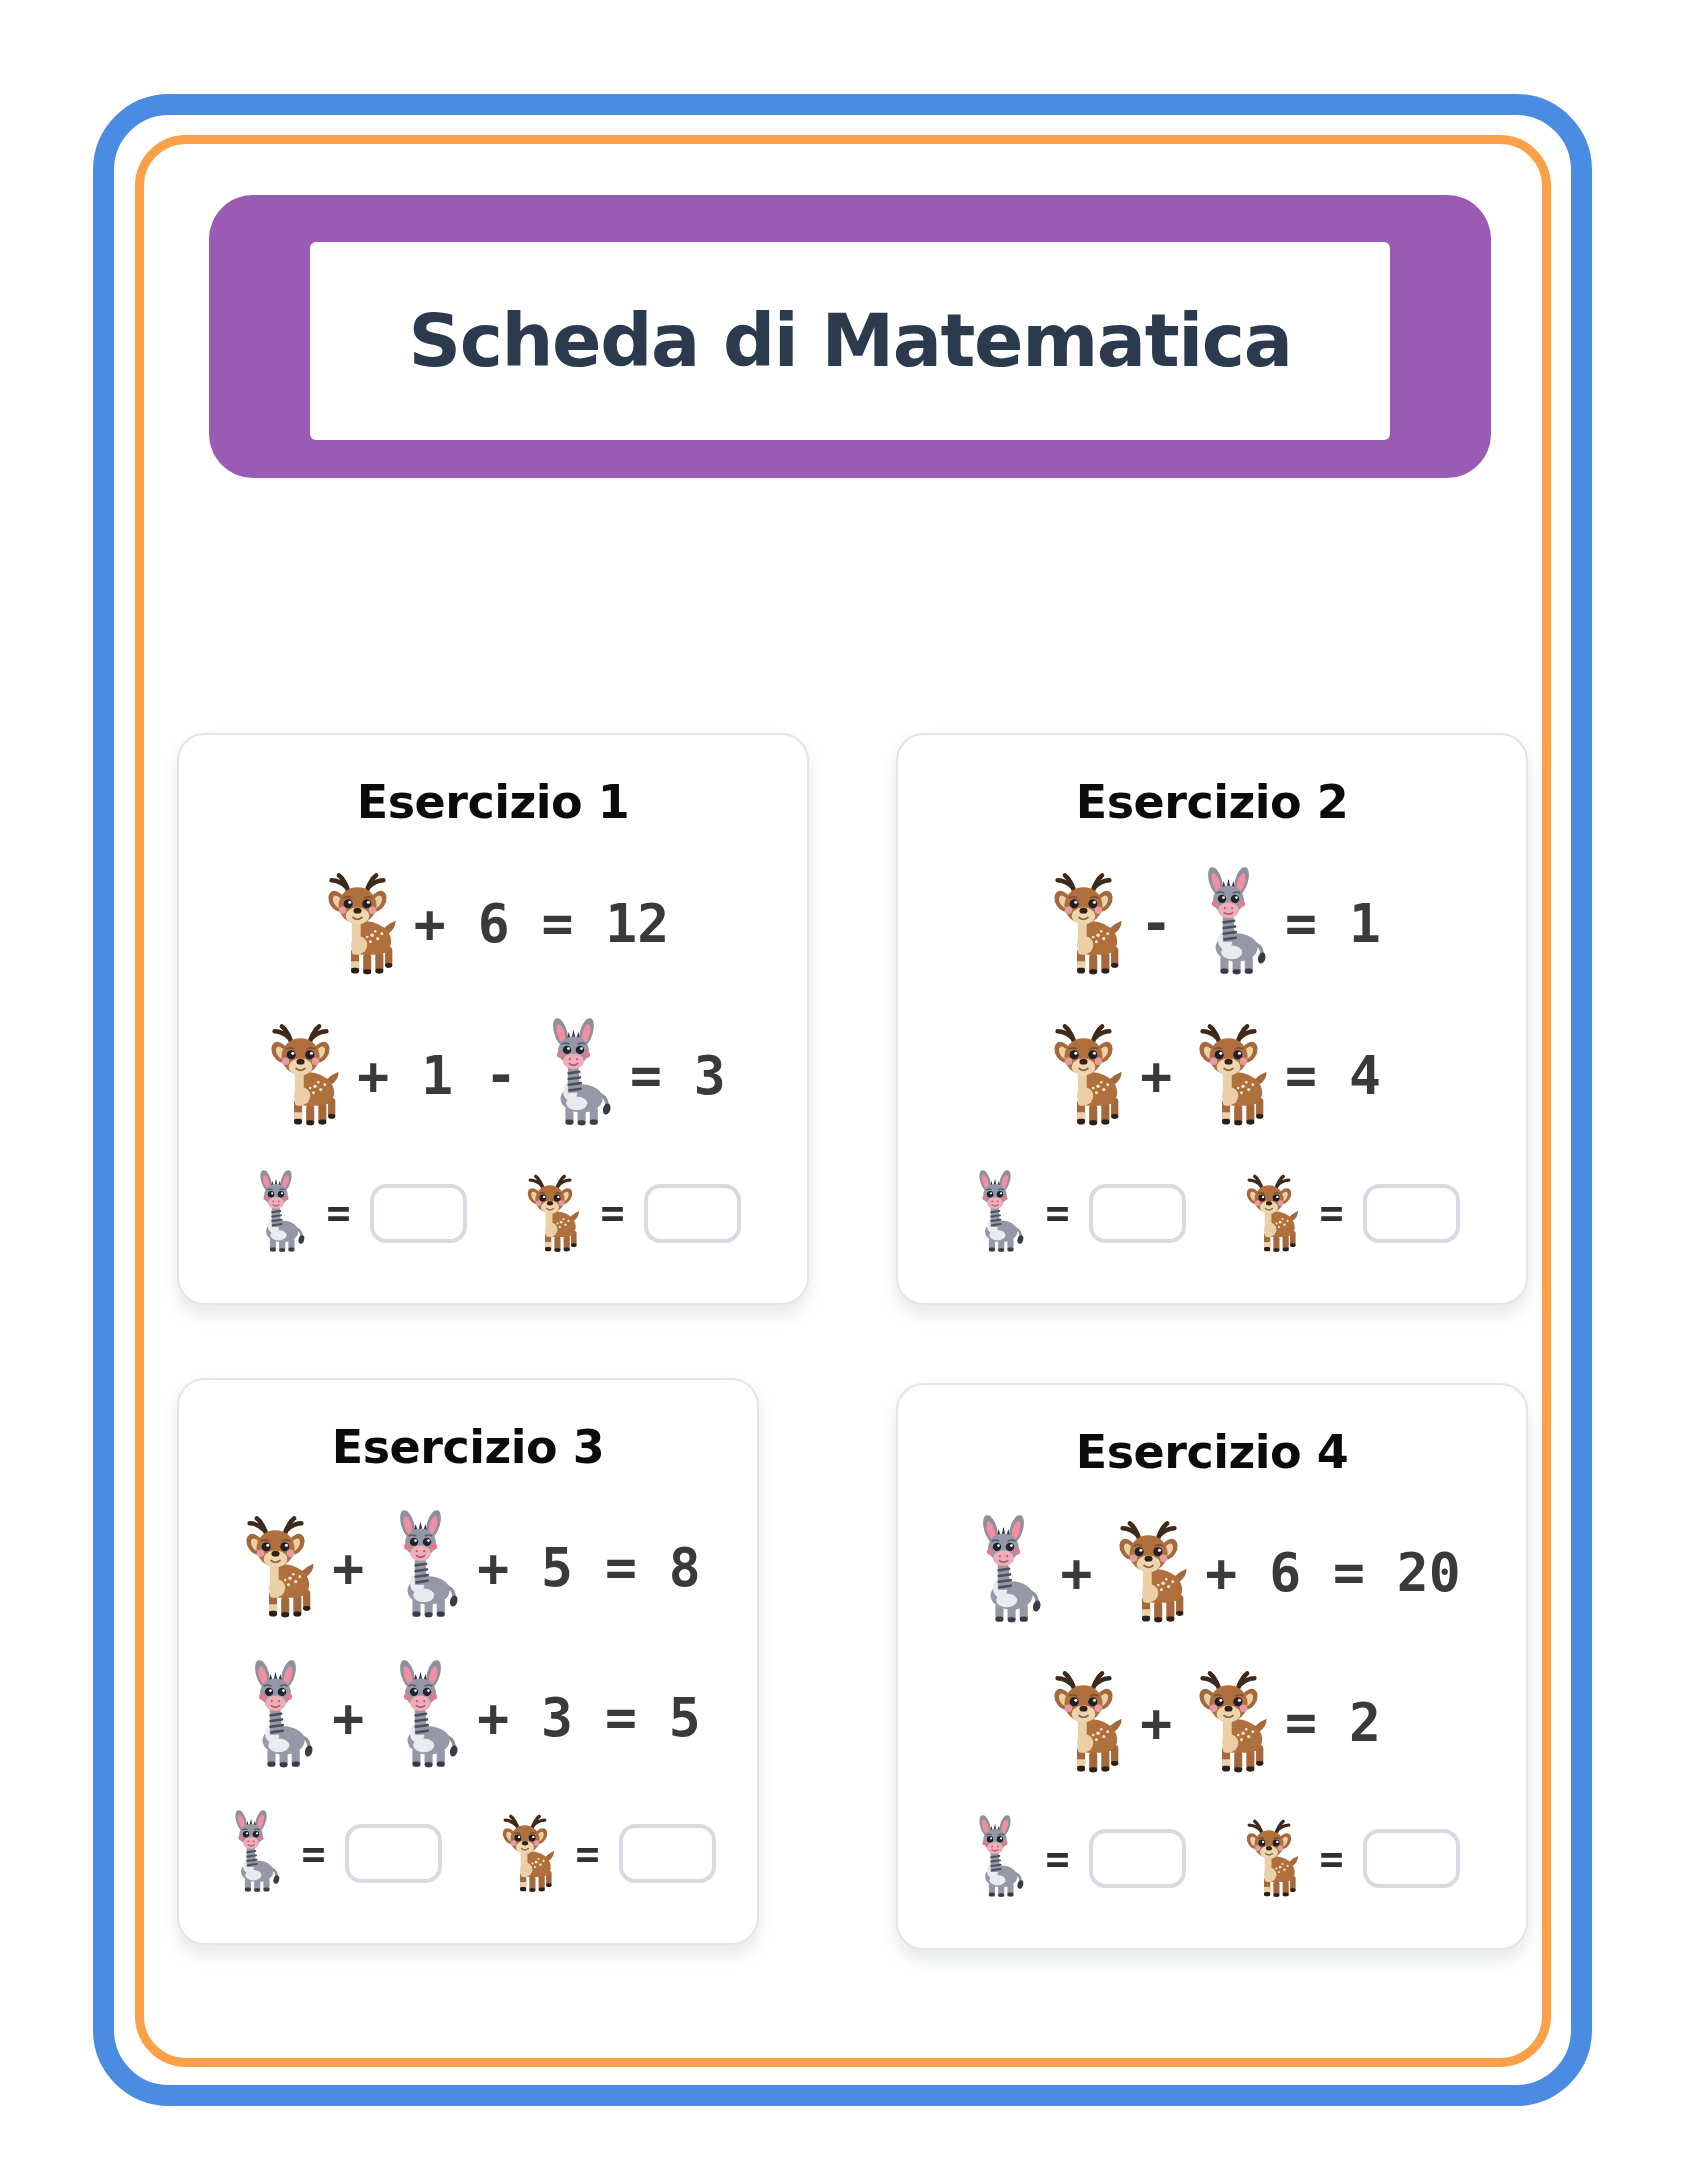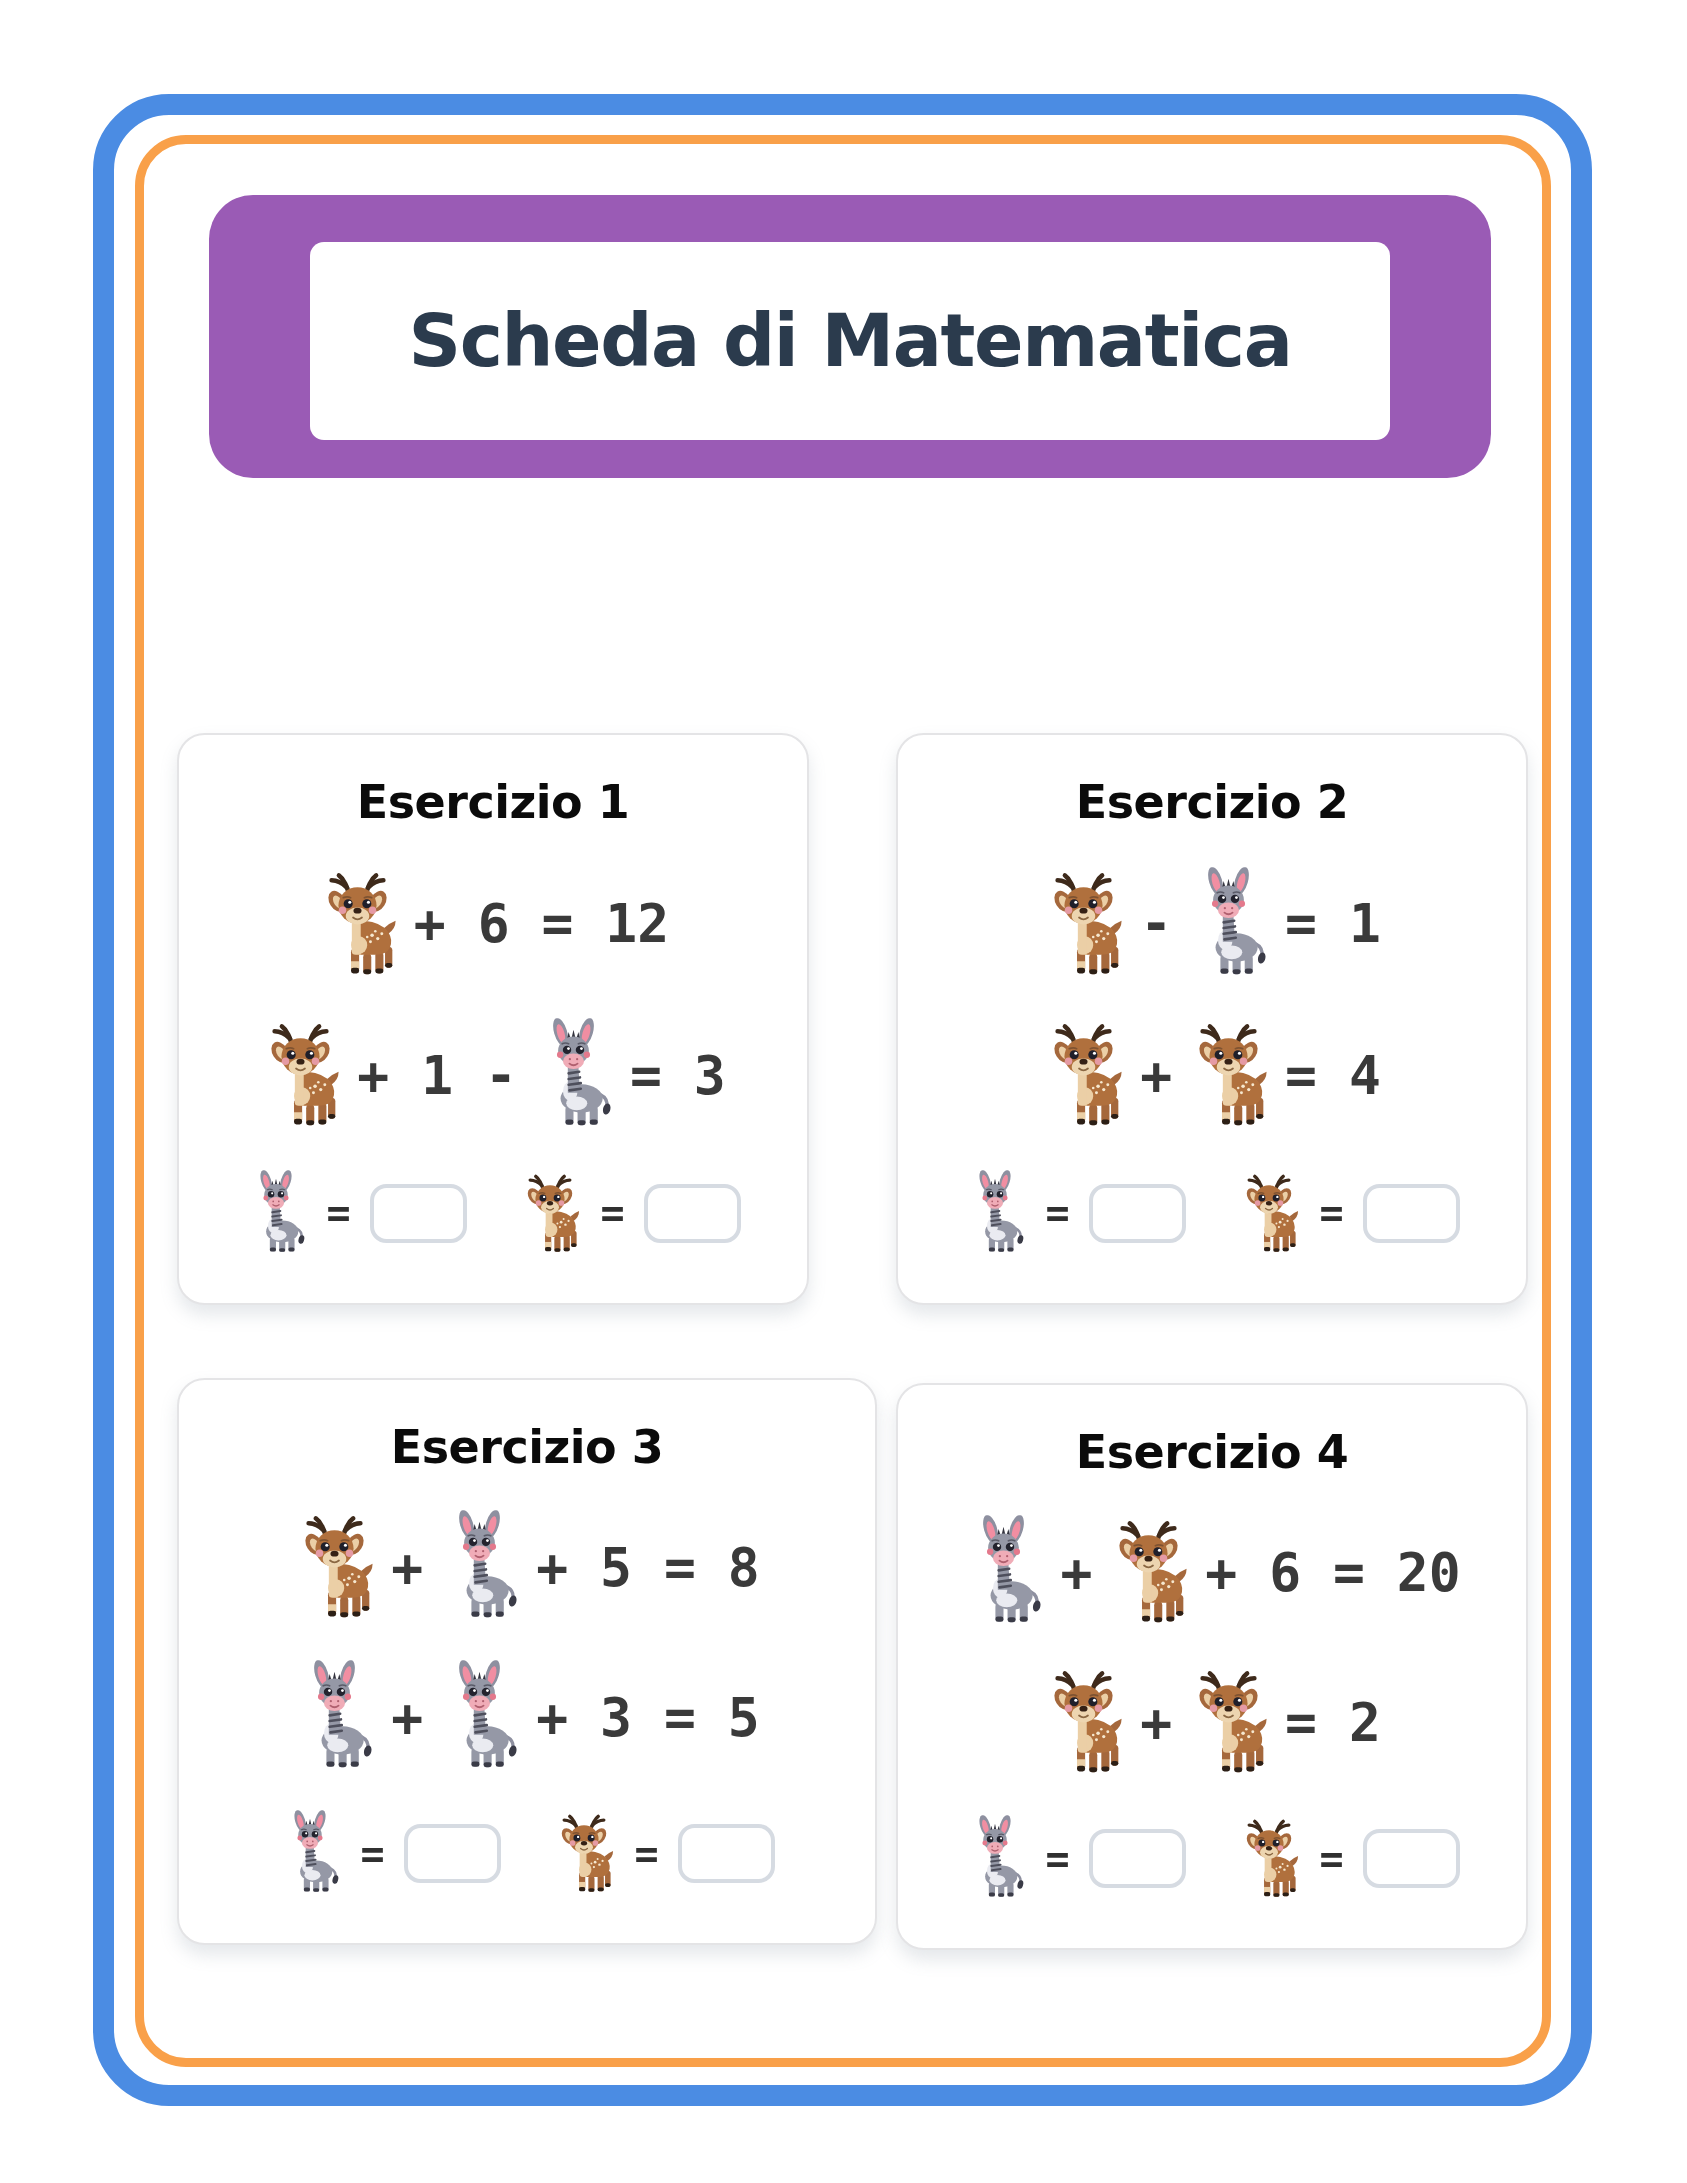--- a/index.html
+++ b/index.html
@@ -24,41 +24,41 @@
   .border-orange{
     position:absolute;left:135px;top:135px;right:136px;bottom:116px;
     border:9.2px solid var(--orange);border-radius:51px;pointer-events:none;
   }
   .header{
     position:absolute;left:209px;top:195px;width:1282px;height:283px;
     background:var(--purple);border-radius:44px;
     display:flex;align-items:center;justify-content:center;
   }
   .header-inner{
-    width:1080px;height:198px;background:#ffffff;border-radius:14px;
+    width:1080px;height:198px;background:#ffffff;border-radius:6px;
     display:flex;align-items:center;justify-content:center;margin-top:8px;
   }
   .page-title{
     font-family:"DejaVu Sans",sans-serif;font-weight:bold;font-size:73px;
     color:var(--navy);letter-spacing:-1.4px;white-space:nowrap;
   }
   .subtitle{
     position:absolute;left:0;right:0;top:518px;text-align:center;
     font-size:48px;font-weight:400;color:var(--sub-gray);letter-spacing:0.5px;white-space:nowrap;
   }
   .card{
     position:absolute;background:#ffffff;border:2.8px solid var(--card-border);
     border-radius:27.6px;box-sizing:border-box;
     box-shadow:0 9.2px 16.5px rgba(125,138,155,0.20);
     display:flex;flex-direction:column;align-items:center;justify-content:space-between;
     padding:40px 24px 46px;
   }
   #card-1{left:177px;top:733px;width:632px;height:572px;}
   #card-2{left:896px;top:733px;width:632px;height:572px;}
-  #card-3{left:177px;top:1378px;width:700px;height:567px;align-items:center;}
+  #card-3{left:177px;top:1378px;width:582px;height:567px;align-items:center;}
   #card-4{left:896px;top:1383px;width:632px;height:567px;}
   .card-title{
     margin:0;font-family:"DejaVu Sans",sans-serif;font-weight:bold;
     font-size:46px;color:#0B0B0B;letter-spacing:-0.5px;
   }
   .eq-line{display:flex;align-items:center;justify-content:center;gap:16px;}
   .eq-text{
     font-family:"DejaVu Sans Mono","Liberation Mono",monospace;font-weight:bold;
     font-size:53px;color:var(--eq-gray);white-space:pre;
   }

